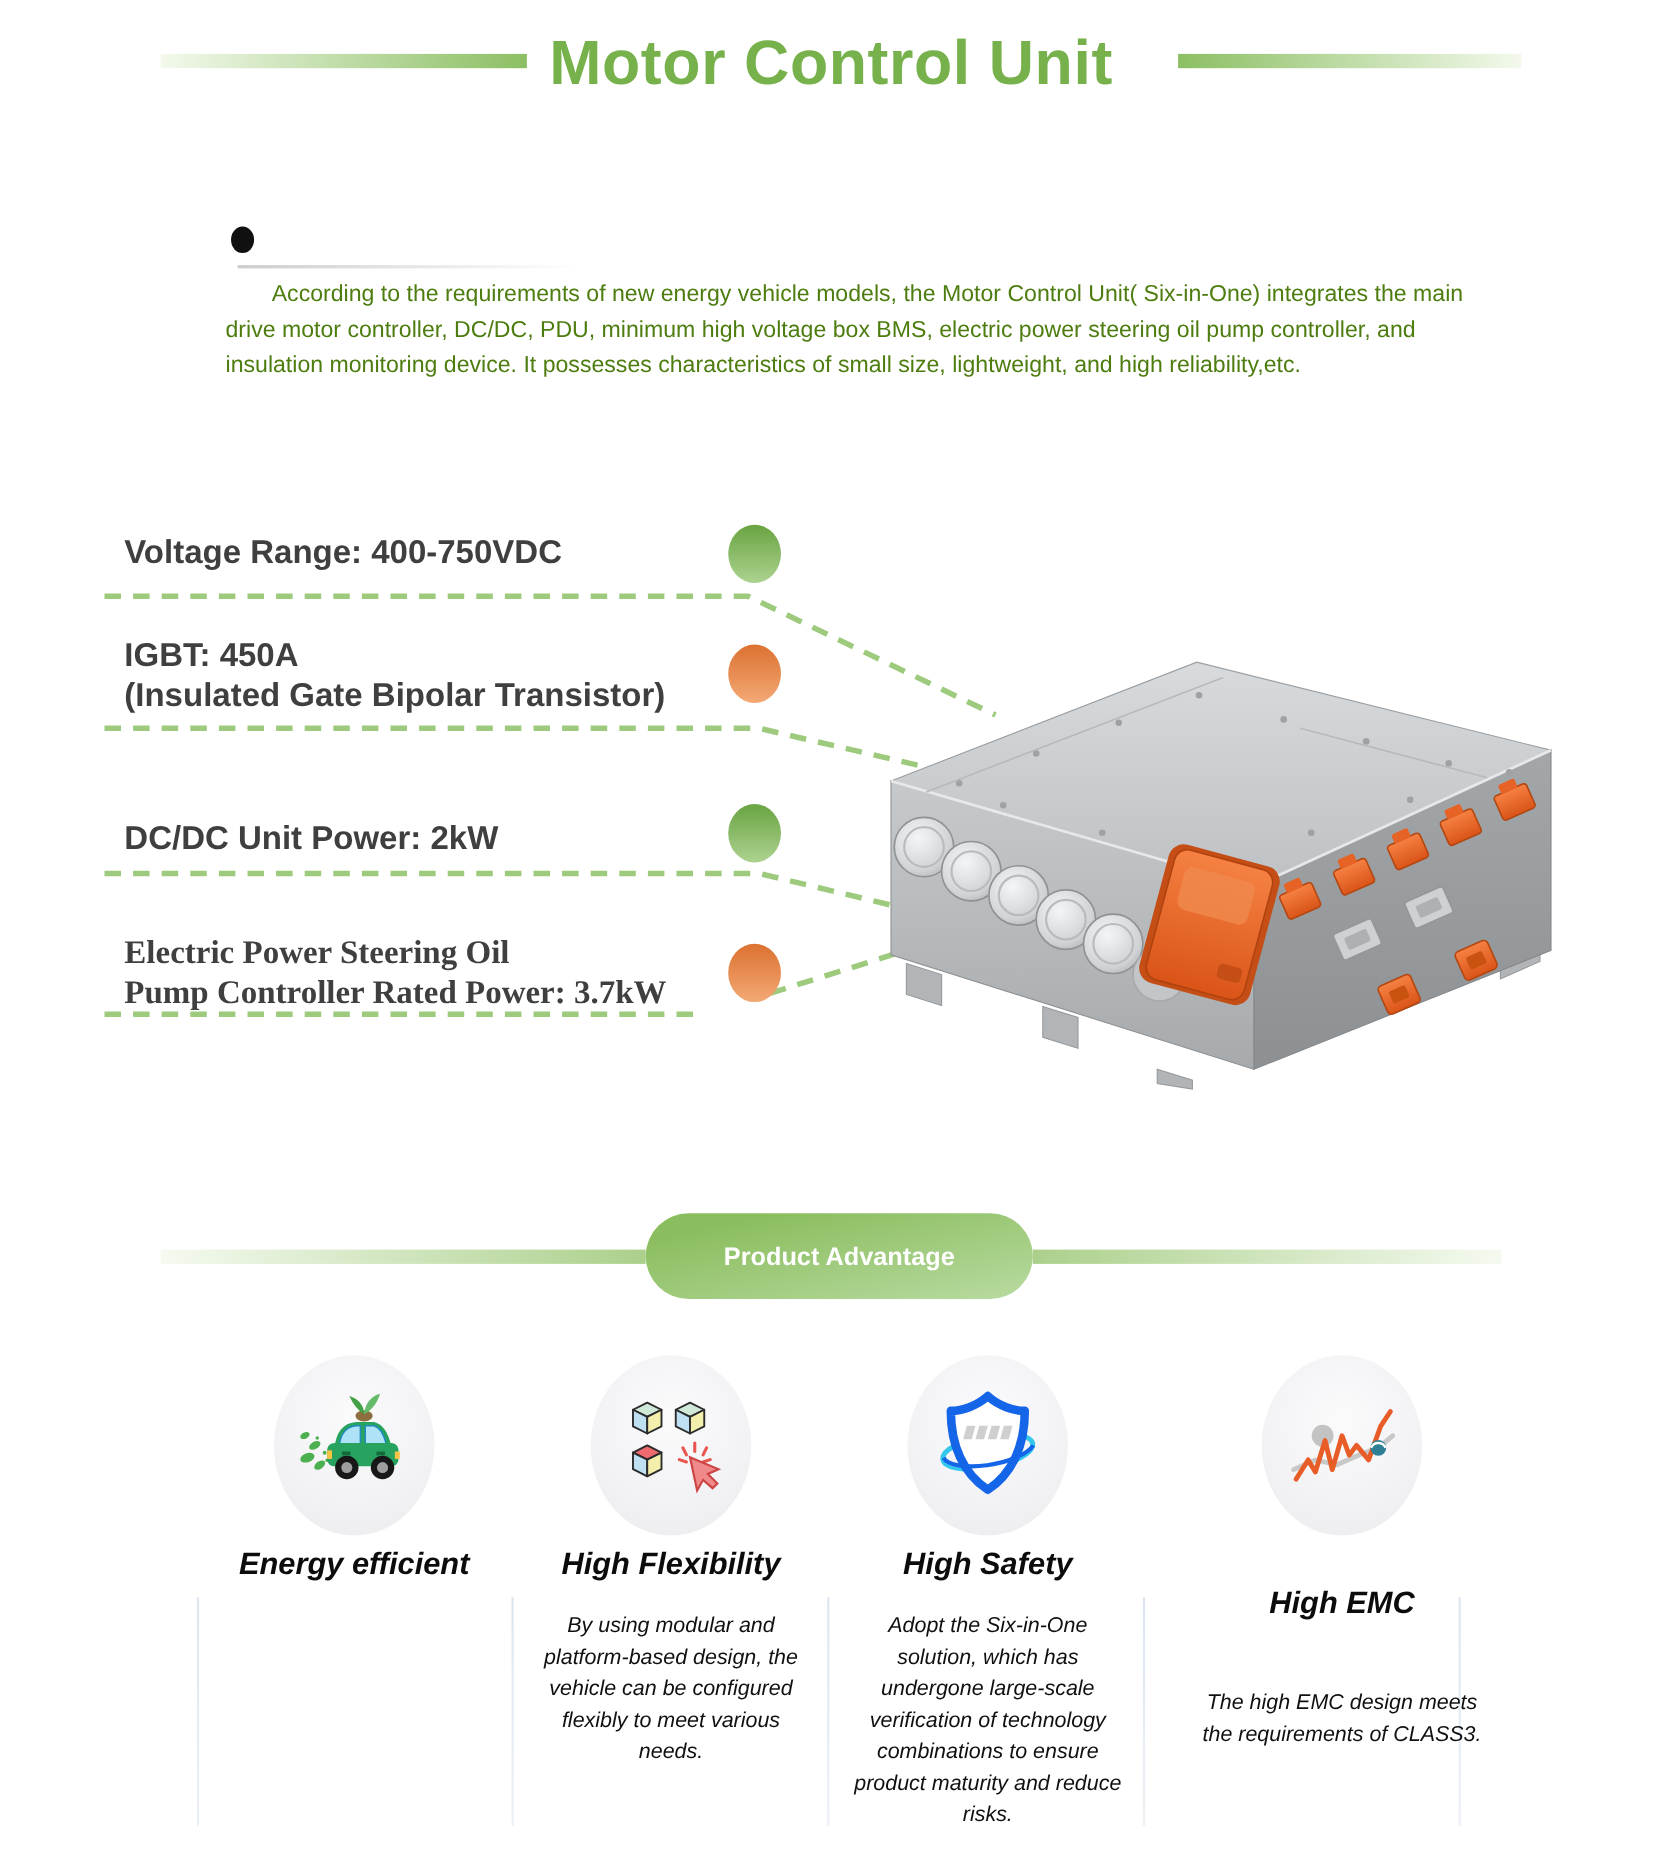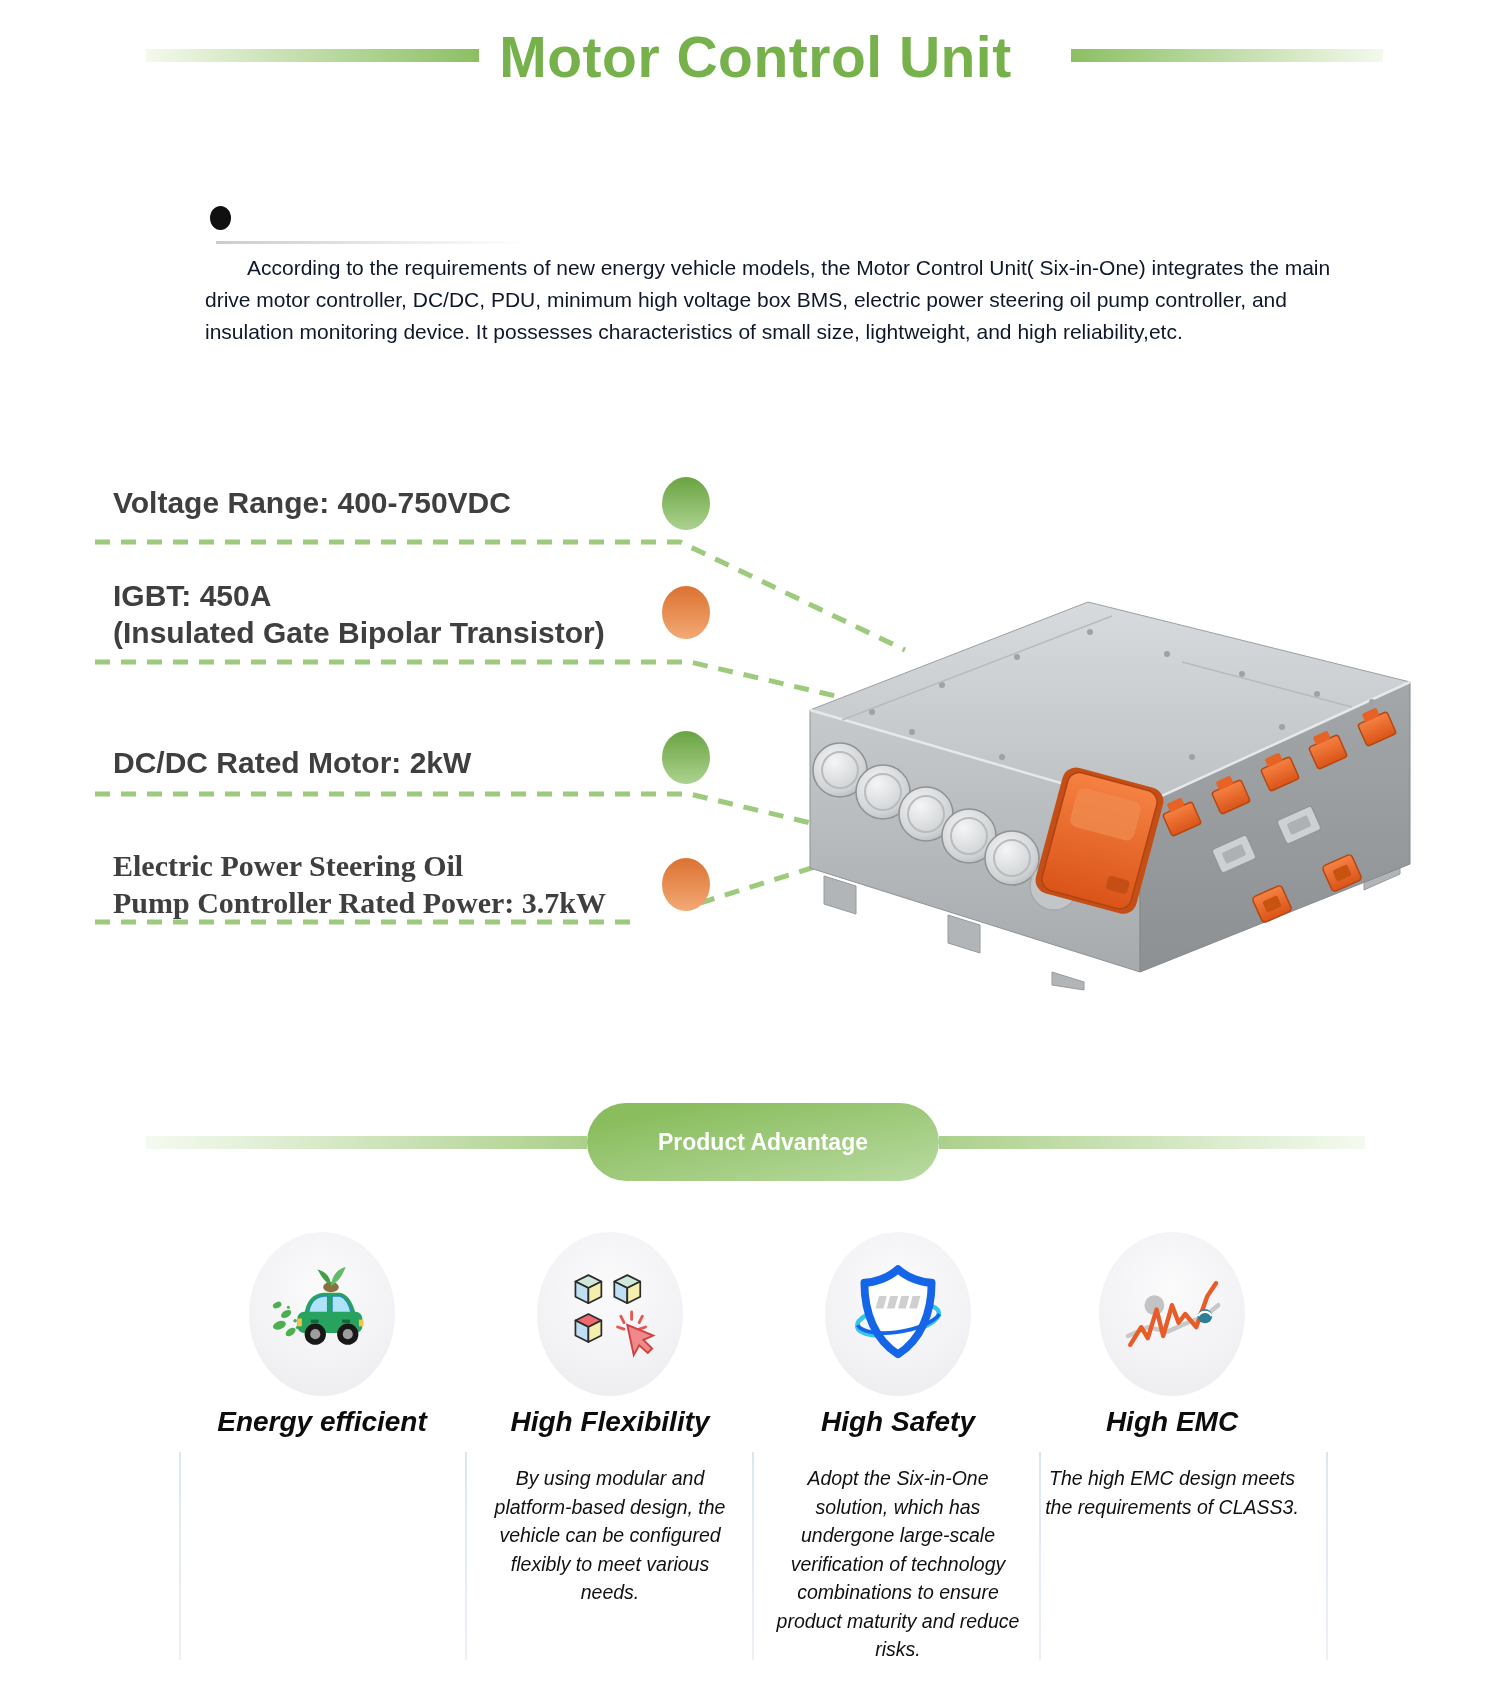--- a/index.html
+++ b/index.html
@@ -12,21 +12,21 @@
   .hdr-line.right{left:1071px;width:312px;background:linear-gradient(to left,#f3f9ec, #8cbf63);}
   .hdr-title{position:absolute;left:0;right:0;top:24px;text-align:center;
     font-size:57px;font-weight:bold;color:#76b14c;letter-spacing:0.5px;}
 
   
   .intro-bullet{position:absolute;left:210px;top:206px;width:21px;height:24px;border-radius:50%;background:#101010;}
   .intro-heading{position:absolute;left:250px;top:194px;font-size:34px;font-weight:bold;color:#3c3c3c;}
   .intro-underline{position:absolute;left:216px;top:241px;width:310px;height:3px;
     background:linear-gradient(to right,#cccccc,rgba(204,204,204,0));}
   .intro-par{position:absolute;left:205px;top:252px;width:1150px;font-size:21px;line-height:32px;
-    color:#0f172a;text-indent:42px;}
+    color:#4d7c0f;text-indent:42px;}
 
   
   .feat{position:absolute;left:113px;font-size:30px;line-height:37px;font-weight:bold;color:#3f3f3f;white-space:nowrap;}
   .feat-1{top:484px;} .feat-2{top:577px;} .feat-3{top:744px;} .feat-4{top:847px;font-family:Liberation Serif, serif;}
   .dot{position:absolute;width:48px;height:53px;border-radius:50%;}
   .dot.green{background:linear-gradient(180deg,#6da645 5%,#a9d08c 95%);}
   .dot.orange{background:linear-gradient(180deg,#dd7434 5%,#f2a672 95%);}
   .dot-1{left:662px;top:477px;} .dot-2{left:662px;top:586px;}
   .dot-3{left:662px;top:731px;} .dot-4{left:662px;top:858px;}
   .leaders{position:absolute;left:0;top:430px;}
@@ -38,21 +38,21 @@
   .banner-line{position:absolute;top:1136px;height:13px;}
   .banner-line.left{left:146px;width:441px;background:linear-gradient(to right,#f5faf0,#abd08b);}
   .banner-line.right{left:939px;width:426px;background:linear-gradient(to left,#f5faf0,#abd08b);}
   .banner-pill{position:absolute;left:587px;top:1103px;width:352px;height:78px;border-radius:39px;
     background:linear-gradient(168deg,#8abd5e 15%,#b6d99d 95%);
     display:flex;align-items:center;justify-content:center;
     font-size:23px;font-weight:bold;color:#ffffff;}
 
   
   .adv-col{position:absolute;top:1232px;width:288px;display:flex;flex-direction:column;align-items:center;font-style:italic;}
-  .adv-col.c1{left:178px;} .adv-col.c2{left:466px;} .adv-col.c3{left:754px;} .adv-col.c4{left:1028px;}
+  .adv-col.c1{left:178px;} .adv-col.c2{left:466px;} .adv-col.c3{left:754px;} .adv-col.c4{left:1076px;gap:35px;}
   .adv-circle{width:146px;height:164px;border-radius:50%;
     background:radial-gradient(circle at 50% 35%,#fbfbfc 0%,#f2f2f5 60%,#ebebee 100%);
     display:flex;align-items:center;justify-content:center;}
   .adv-title{margin-top:10px;font-size:28px;font-weight:bold;color:#0c0c0c;white-space:nowrap;}
   .adv-desc{margin-top:26px;width:256px;font-size:19.5px;line-height:28.5px;color:#101010;text-align:center;}
   .adv-sep{position:absolute;top:1452px;width:2px;height:212px;
     background:linear-gradient(180deg,#dde6f0,#edf1f6);}
   .sep-1{left:179px;} .sep-2{left:465px;} .sep-3{left:752px;} .sep-4{left:1039px;} .sep-5{left:1326px;}
 
   .bottom-accent{position:absolute;left:250px;top:1695px;width:84px;height:5px;background:#8cc163;}
@@ -85,21 +85,21 @@
   </div>
   <div class="dot green dot-1"></div>
 
   <div class="feat feat-2">
     <div>IGBT: 450A</div>
     <div>(Insulated Gate Bipolar Transistor)</div>
   </div>
   <div class="dot orange dot-2"></div>
 
   <div class="feat feat-3">
-    <div>DC/DC Rated Motor: 2kW</div>
+    <div>DC/DC Unit Power: 2kW</div>
   </div>
   <div class="dot green dot-3"></div>
 
   <div class="feat feat-4">
     <div>Electric Power Steering Oil</div>
     <div>Pump Controller Rated Power: 3.7kW</div>
   </div>
   <div class="dot orange dot-4"></div>
 
   <svg class="product" width="710" height="450" viewBox="0 0 710 450">

